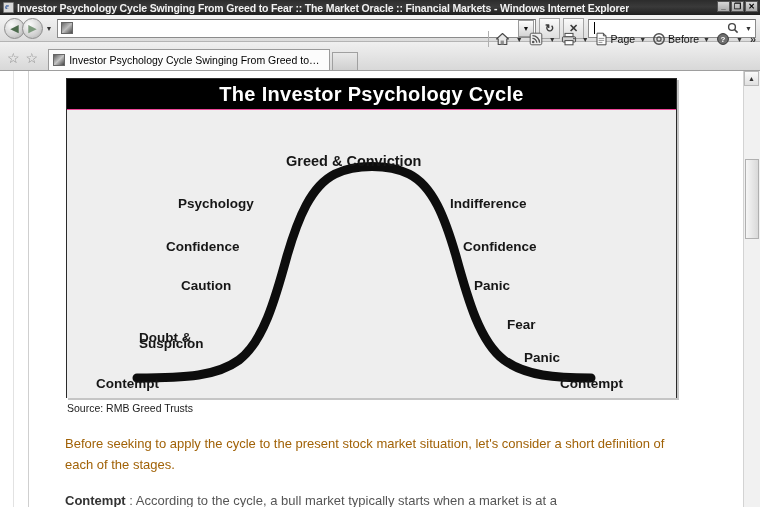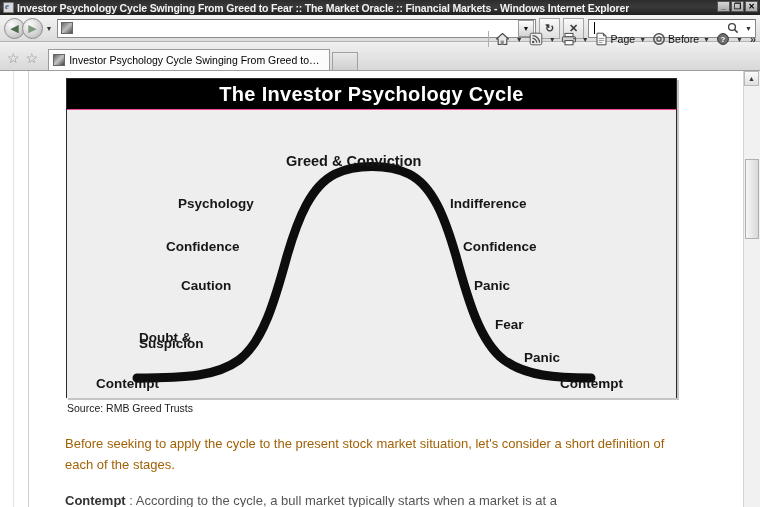--- a/index.html
+++ b/index.html
@@ -503,21 +503,21 @@
         <span class="clabel" style="left:111px; top:86px;">Psychology</span>
         <span class="clabel" style="left:99px; top:129px;">Confidence</span>
         <span class="clabel" style="left:114px; top:168px;">Caution</span>
         <span class="clabel" style="left:72px; top:208px;margin-top:12px;">Doubt &amp;</span>
         <span class="clabel" style="left:72px; top:226px;">Suspicion</span>
         <span class="clabel" style="left:29px; top:266px;">Contempt</span>
 
         <span class="clabel" style="left:383px; top:86px;">Indifference</span>
         <span class="clabel" style="left:396px; top:129px;">Confidence</span>
         <span class="clabel" style="left:407px; top:168px;">Panic</span>
-        <span class="clabel" style="left:428px; top:207px;text-align:right;">Fear</span>
+        <span class="clabel" style="left:440px; top:207px;text-align:right;">Fear</span>
         <span class="clabel" style="left:457px; top:240px;">Panic</span>
         <span class="clabel" style="left:493px; top:266px;">Contempt</span>
       </div>
     </div>
 
     <div class="source">Source: RMB Greed Trusts</div>
 
     <div class="para">Before seeking to apply the cycle to the present stock market situation, let's consider a short definition of each of the stages.</div>
 
     <div class="para2">

